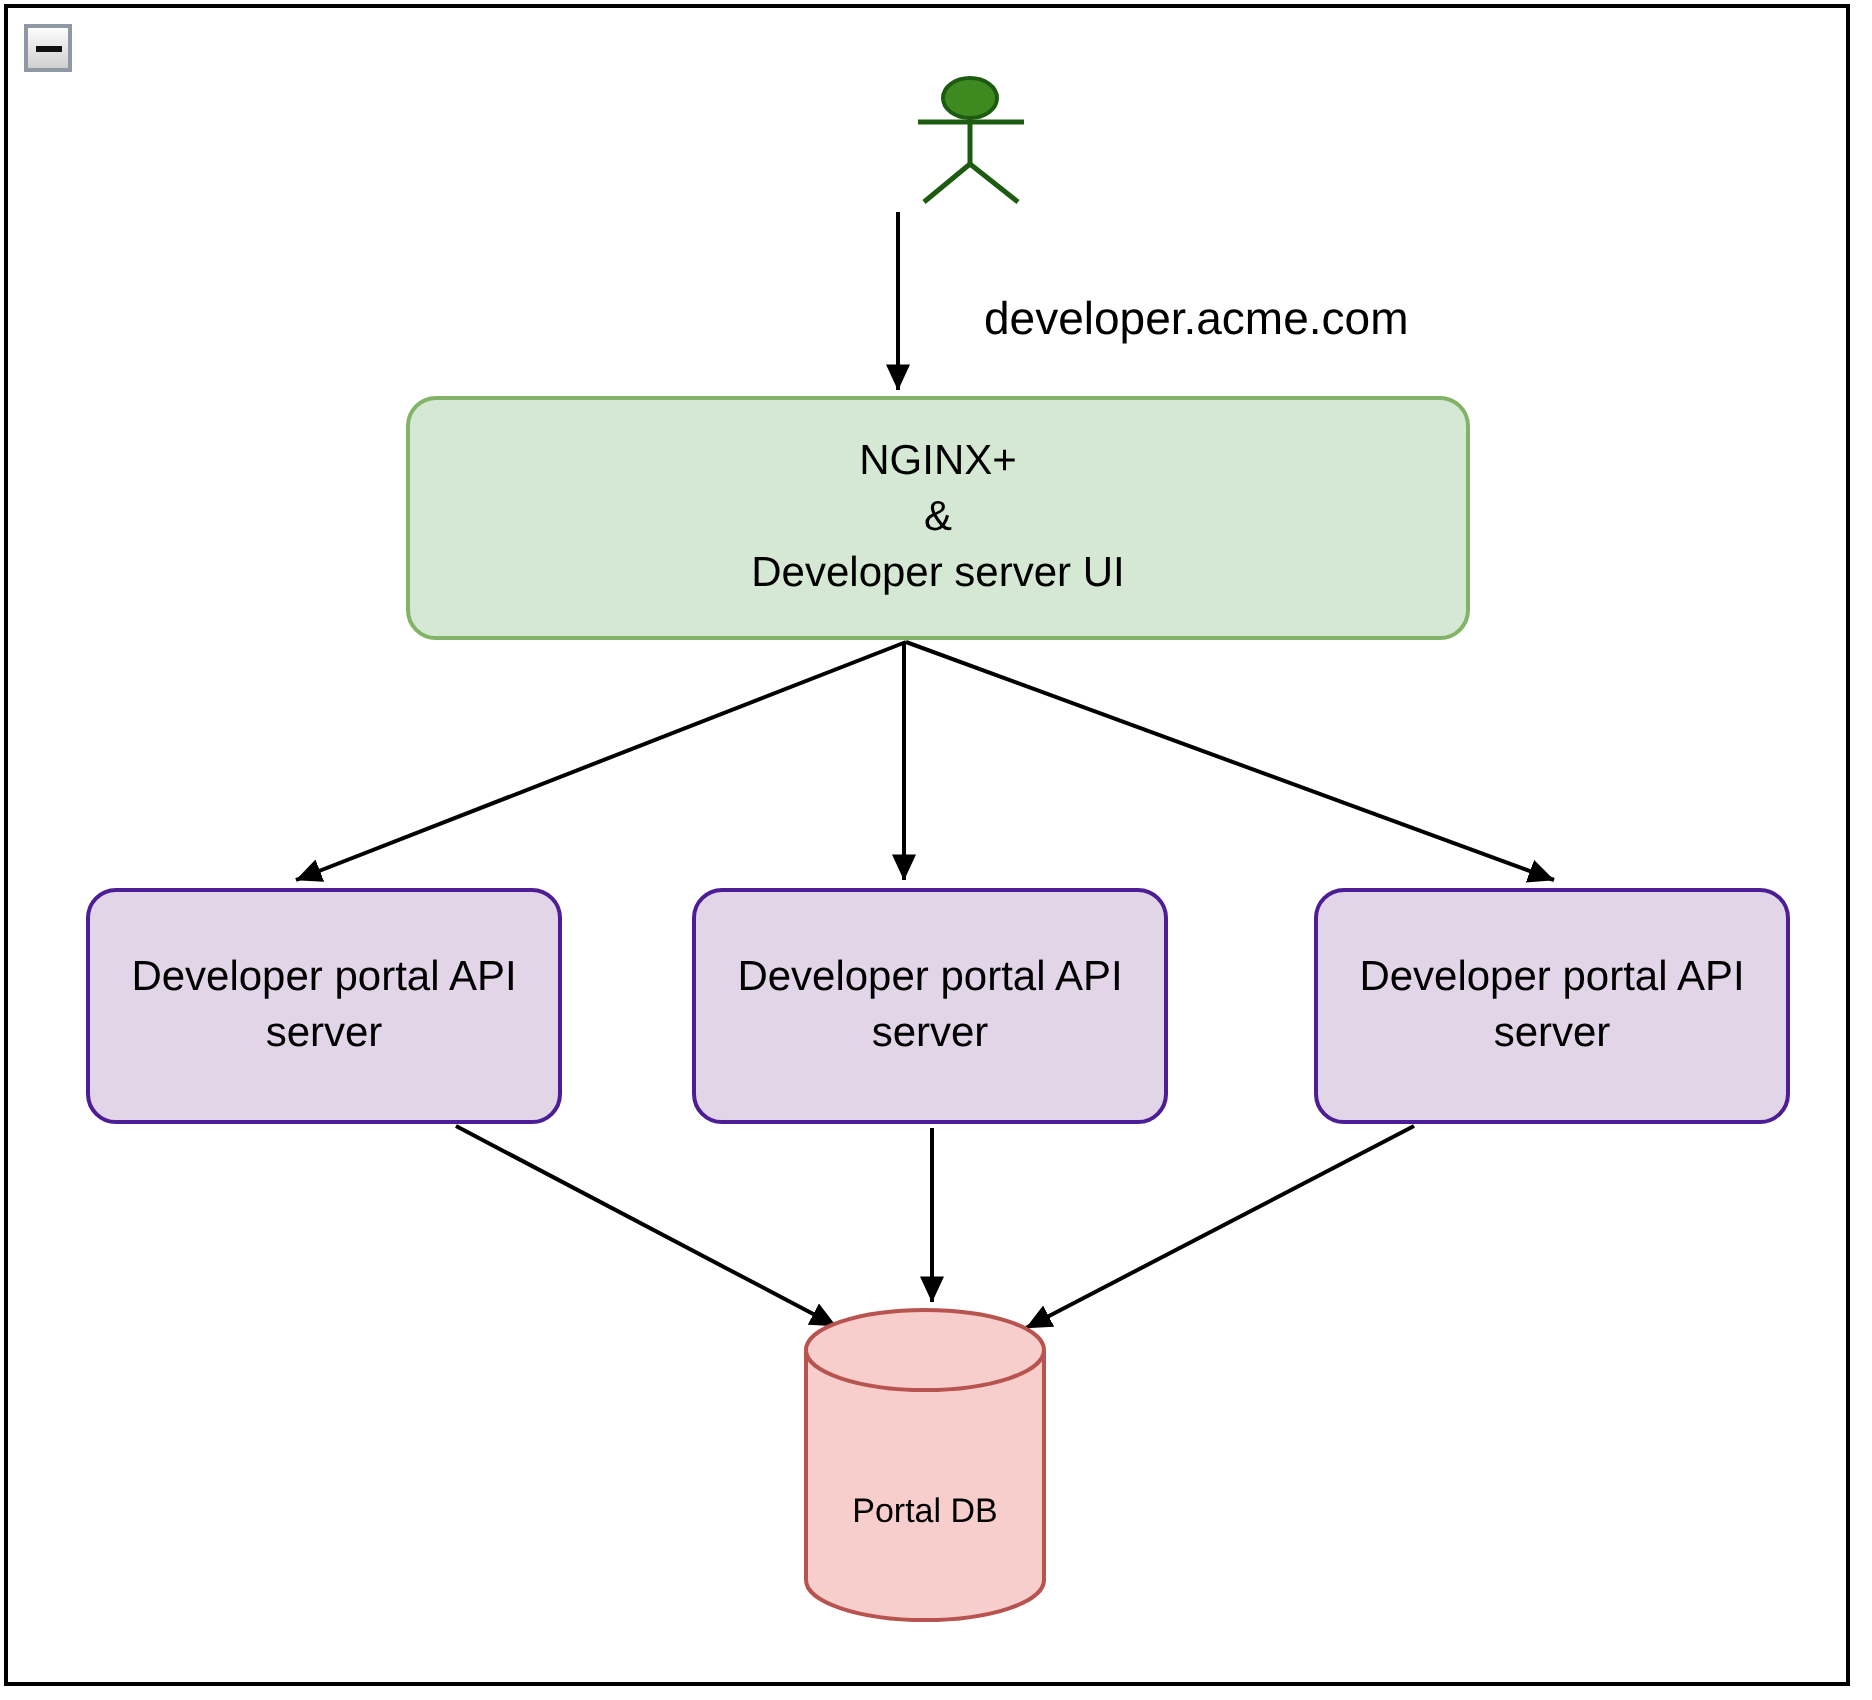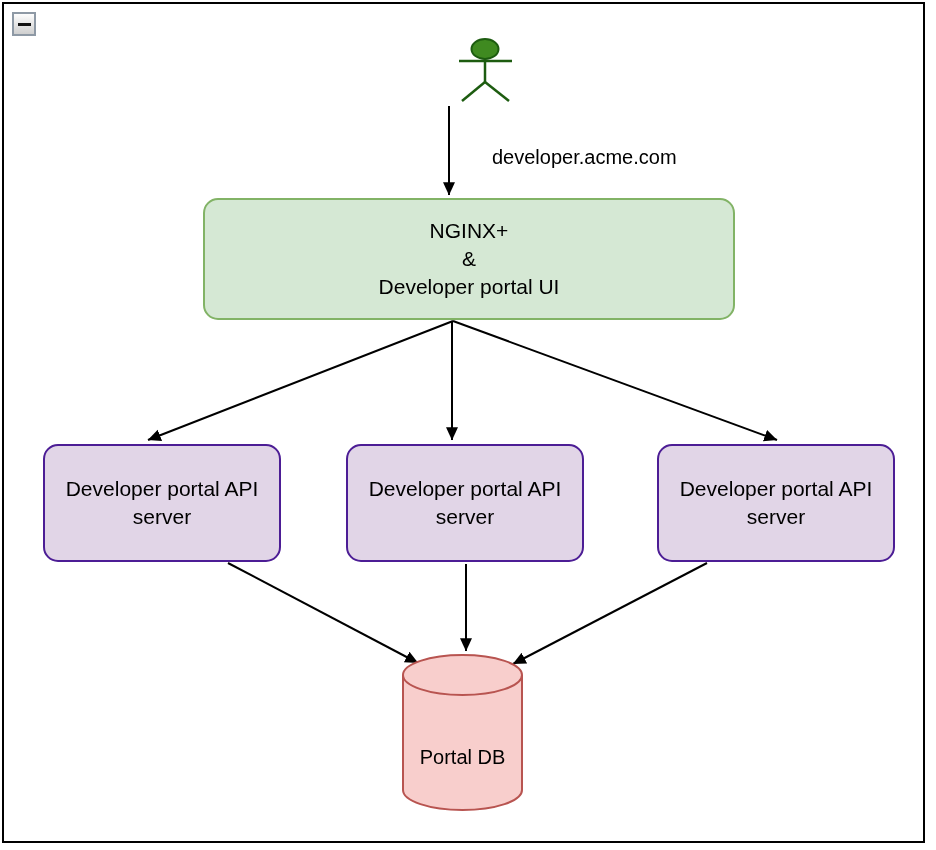--- a/index.html
+++ b/index.html
@@ -39,26 +39,26 @@
   .server {
     top: 444px; width: 238px; height: 118px;
     background: #e1d5e7; border: 2px solid #4c1d95;
     padding: 0 10px;
   }
   .server-1 { left: 43px; }
   .server-2 { left: 346px; }
   .server-3 { left: 657px; }
 
   .edge-label {
-    position: absolute; font-size: 20px; white-space: nowrap;
+    position: absolute; font-size: 23px; white-space: nowrap;
   }
   .lbl-acme { left: 492px; top: 146px; }
   .lbl-host { left: 627px; top: 335px; }
   .lbl-db   { left: 403px; top: 746px; width: 119px; text-align: center;
-              font-size: 20px; white-space: nowrap; position: absolute; }
+              font-size: 17px; white-space: nowrap; position: absolute; }
 </style>
 </head>
 <body>
 
 <div class="wrapper">
 
   <div class="frame"></div>
 
   <button class="collapse-btn">
     <span class="minus-bar"></span>
@@ -91,21 +91,21 @@
 
     <g>
       <path d="M403,675 L403,790 A59.5,20 0 0 0 522,790 L522,675" fill="#f8cecc" stroke="#b85450" stroke-width="2"></path>
       <ellipse cx="462.5" cy="675" rx="59.5" ry="20" fill="#f8cecc" stroke="#b85450" stroke-width="2"></ellipse>
     </g>
   </svg>
 
   <div class="node gateway">
     <span>NGINX+</span>
     <span>&amp;</span>
-    <span>Developer portal UI</span>
+    <span>Developer server UI</span>
   </div>
 
   <div class="node server server-1">
     <span>Developer portal API server</span>
   </div>
   <div class="node server server-2">
     <span>Developer portal API server</span>
   </div>
   <div class="node server server-3">
     <span>Developer portal API server</span>

